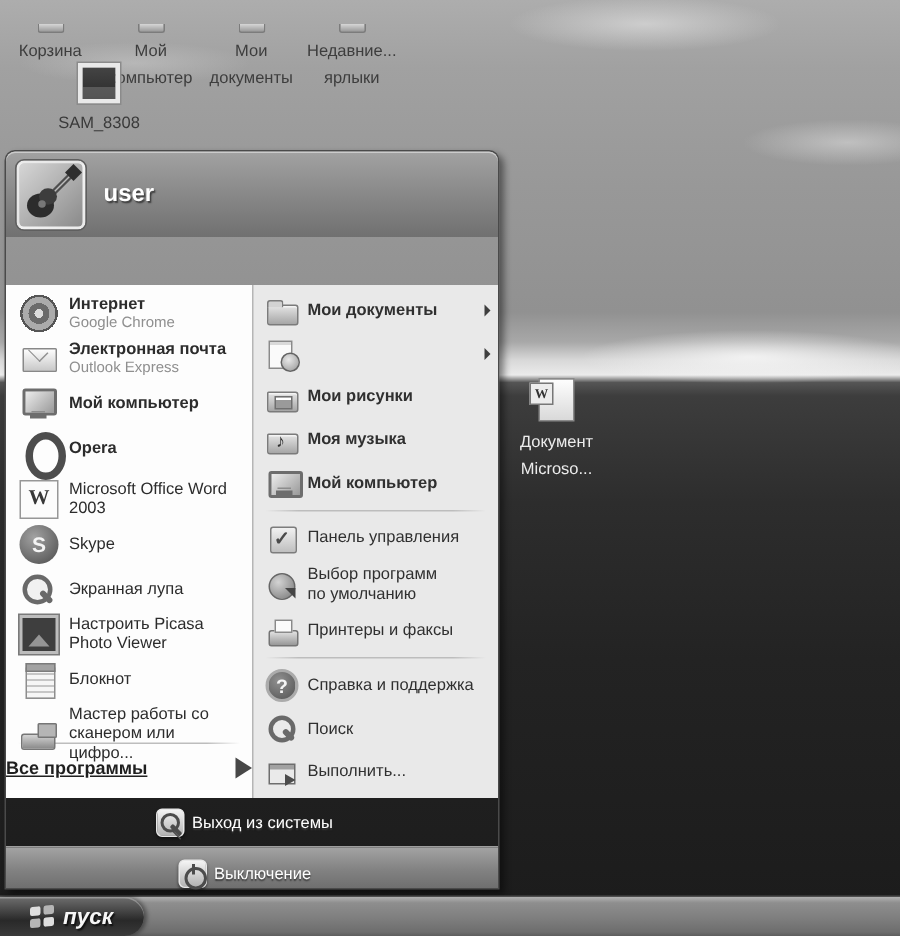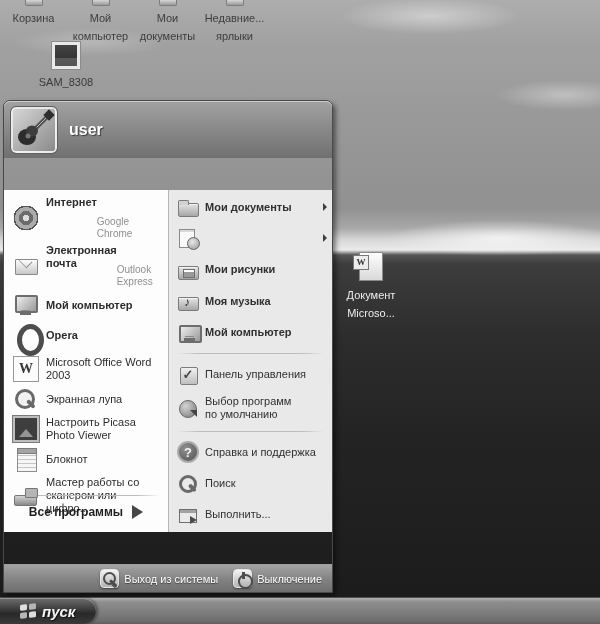--- a/index.html
+++ b/index.html
@@ -7,21 +7,21 @@
   .stage { position:relative; width:600px; height:624px; overflow:hidden;
     background:
       radial-gradient(ellipse 130px 26px at 430px 16px, rgba(235,235,235,.55), transparent 70%),
       radial-gradient(ellipse 100px 22px at 565px 95px, rgba(228,228,228,.5), transparent 70%),
       radial-gradient(ellipse 110px 20px at 90px 42px, rgba(215,215,215,.4), transparent 70%),
       radial-gradient(ellipse 150px 24px at 500px 238px, rgba(250,250,250,.8), transparent 75%),
       linear-gradient(180deg,#adadad 0px,#a1a1a1 45px,#989898 125px,#919191 208px,#a8a8a8 228px,#d8d8d8 240px,#ebebeb 250px,#555 255px,#3d3d3d 264px,#2d2d2d 335px,#232323 440px,#1b1b1b 624px);
   }
 
   
-  .dtop { position:absolute; top:0; left:0; width:300px; display:flex; }
+  .dtop { position:absolute; top:16px; left:0; width:300px; display:flex; }
   .dico { width:67px; text-align:center; cursor:default; }
   .dico .stub { display:block; width:18px; height:6px; margin:0 auto 2px;
     background:linear-gradient(#d6d6d6,#9a9a9a); border:1px solid #7c7c7c; border-top:none; border-radius:0 0 2px 2px; }
   .dico .dlbl { font-size:11px; color:#3d3d3d; line-height:13px; }
   .sam { position:absolute; left:34px; top:42px; width:64px; text-align:center; }
   .sam .photo { display:block; width:28px; height:27px; margin:0 auto 3px;
     background:linear-gradient(#444,#2b2b2b); border:3px solid #e9e9e9; outline:1px solid #8b8b8b;
     box-shadow: inset 0 -8px 0 rgba(160,160,160,.35); }
   .sam .dlbl { font-size:11px; color:#3a3a3a; }
   .docico { position:absolute; left:336px; top:252px; width:70px; text-align:center; }
@@ -40,37 +40,37 @@
     background:linear-gradient(#a2a2a2,#868686 55%,#707070); box-shadow:inset 0 1px 0 rgba(255,255,255,.45); }
   .avatar { width:46px; height:46px; border:2px solid rgba(250,250,250,.8); border-radius:5px;
     outline:1px solid #5f5f5f; background:linear-gradient(135deg,#cfcfcf,#8f8f8f); overflow:hidden; }
   .uname { color:#fff; font-size:16px; font-weight:bold; text-shadow:1px 1px 1px #3c3c3c; }
   .mbody { flex:1; display:flex; background:#fdfdfd; min-height:0; }
   .col { display:flex; flex-direction:column; padding:4px 0; }
   .col-left { width:164px; background:#fdfdfd; }
   .col-right { flex:1; background:#e9e9e9; border-left:1px solid #b5b5b5; }
   .list { flex:1; display:flex; flex-direction:column; justify-content:space-between; min-height:0; }
   .mi { display:flex; align-items:center; gap:7px; padding:2px 6px 2px 9px; cursor:default; }
-  .mi .txt { display:flex; }
+  .mi .txt { display:flex; flex-direction:column; }
   .mi .lbl { font-size:11px; color:#2c2c2c; line-height:13px; max-width:122px; }
   .mi.b .lbl { font-weight:bold; }
-  .mi .sub { font-size:10px; color:#8f8f8f; line-height:12px;margin-top:20px; }
+  .mi .sub { font-size:10px; color:#8f8f8f; line-height:12px; }
   .col-right .mi { padding:2px 5px 2px 8px; gap:6px; }
   .col-right .mi .lbl { color:#303030; }
   .col-right .mi.two .lbl { max-width:96px; }
   .subarrow { margin-left:auto; width:0; height:0; border-left:4px solid #3e3e3e;
     border-top:4px solid transparent; border-bottom:4px solid transparent; }
   .sep { height:1px; margin:2px 8px; background:linear-gradient(90deg,rgba(190,190,190,0),#bdbdbd 15%,#bdbdbd 85%,rgba(190,190,190,0)); }
-  .allprog { display:flex; align-items:center; justify-content:center; gap:9px;
-    font-size:12px; font-weight:bold; color:#1f1f1f; padding:7px 0 9px; cursor:default; }
+  .allprog { display:flex; align-items:center; justify-content:space-between; gap:9px;
+    font-size:12px; font-weight:bold; color:#1f1f1f; padding:7px 0 9px; cursor:default;text-decoration:underline; }
   .allprog .tri { width:0; height:0; border-left:11px solid #474747;
     border-top:7px solid transparent; border-bottom:7px solid transparent; }
   .mfoot { height:28px; background:linear-gradient(#a3a3a3,#828282 55%,#6f6f6f);
     border-top:1px solid #9e9e9e; display:flex; align-items:center; justify-content:flex-end;
-    gap:15px; padding-right:10px; }
+    gap:15px; padding-right:10px;flex-direction:column; }
   .fbtn { display:flex; align-items:center; gap:5px; color:#fff; font-size:11px;
     text-shadow:0 1px 1px #3a3a3a; cursor:default; }
   .btn-ic { position:relative; width:19px; height:19px; border-radius:4px;
     background:linear-gradient(#f4f4f4,#b2b2b2); border:1px solid #e7e7e7; box-shadow:0 1px 2px rgba(0,0,0,.45); }
   .key-ic:before { content:""; position:absolute; left:2px; top:2px; width:9px; height:9px;
     border:2.5px solid #4c4c4c; border-radius:50%; }
   .key-ic:after { content:""; position:absolute; left:8px; top:12px; width:9px; height:2.5px;
     background:#4c4c4c; transform:rotate(45deg); border-radius:1px; box-shadow:3px 2px 0 -1px #4c4c4c; }
   .power-ic:before { content:""; position:absolute; left:3.5px; top:4px; width:11px; height:11px;
     border:2px solid #4c4c4c; border-radius:50%; }
@@ -260,20 +260,28 @@
             <div class="sep"></div>
             <div class="mi">
               <span class="ic ic-word"></span>
               <span class="txt">
                 <span class="lbl">Microsoft Office Word 2003</span>
 
               </span>
 
             </div>
             <div class="mi">
+              <span class="ic ic-skype"></span>
+              <span class="txt">
+                <span class="lbl">Skype</span>
+
+              </span>
+
+            </div>
+            <div class="mi">
               <span class="ic ic-lupa"></span>
               <span class="txt">
                 <span class="lbl">Экранная лупа</span>
 
               </span>
 
             </div>
             <div class="mi">
               <span class="ic ic-picasa"></span>
               <span class="txt">
@@ -351,20 +359,28 @@
               <span class="txt">
                 <span class="lbl">Панель управления</span>
 
               </span>
 
             </div>
             <div class="mi two">
               <span class="ic ic-defaults"></span>
               <span class="txt">
                 <span class="lbl">Выбор программ по умолчанию</span>
+
+              </span>
+
+            </div>
+            <div class="mi">
+              <span class="ic ic-printer"></span>
+              <span class="txt">
+                <span class="lbl">Принтеры и факсы</span>
 
               </span>
 
             </div>
             <div class="sep"></div>
             <div class="mi">
               <span class="ic ic-help"></span>
               <span class="txt">
                 <span class="lbl">Справка и поддержка</span>
 

